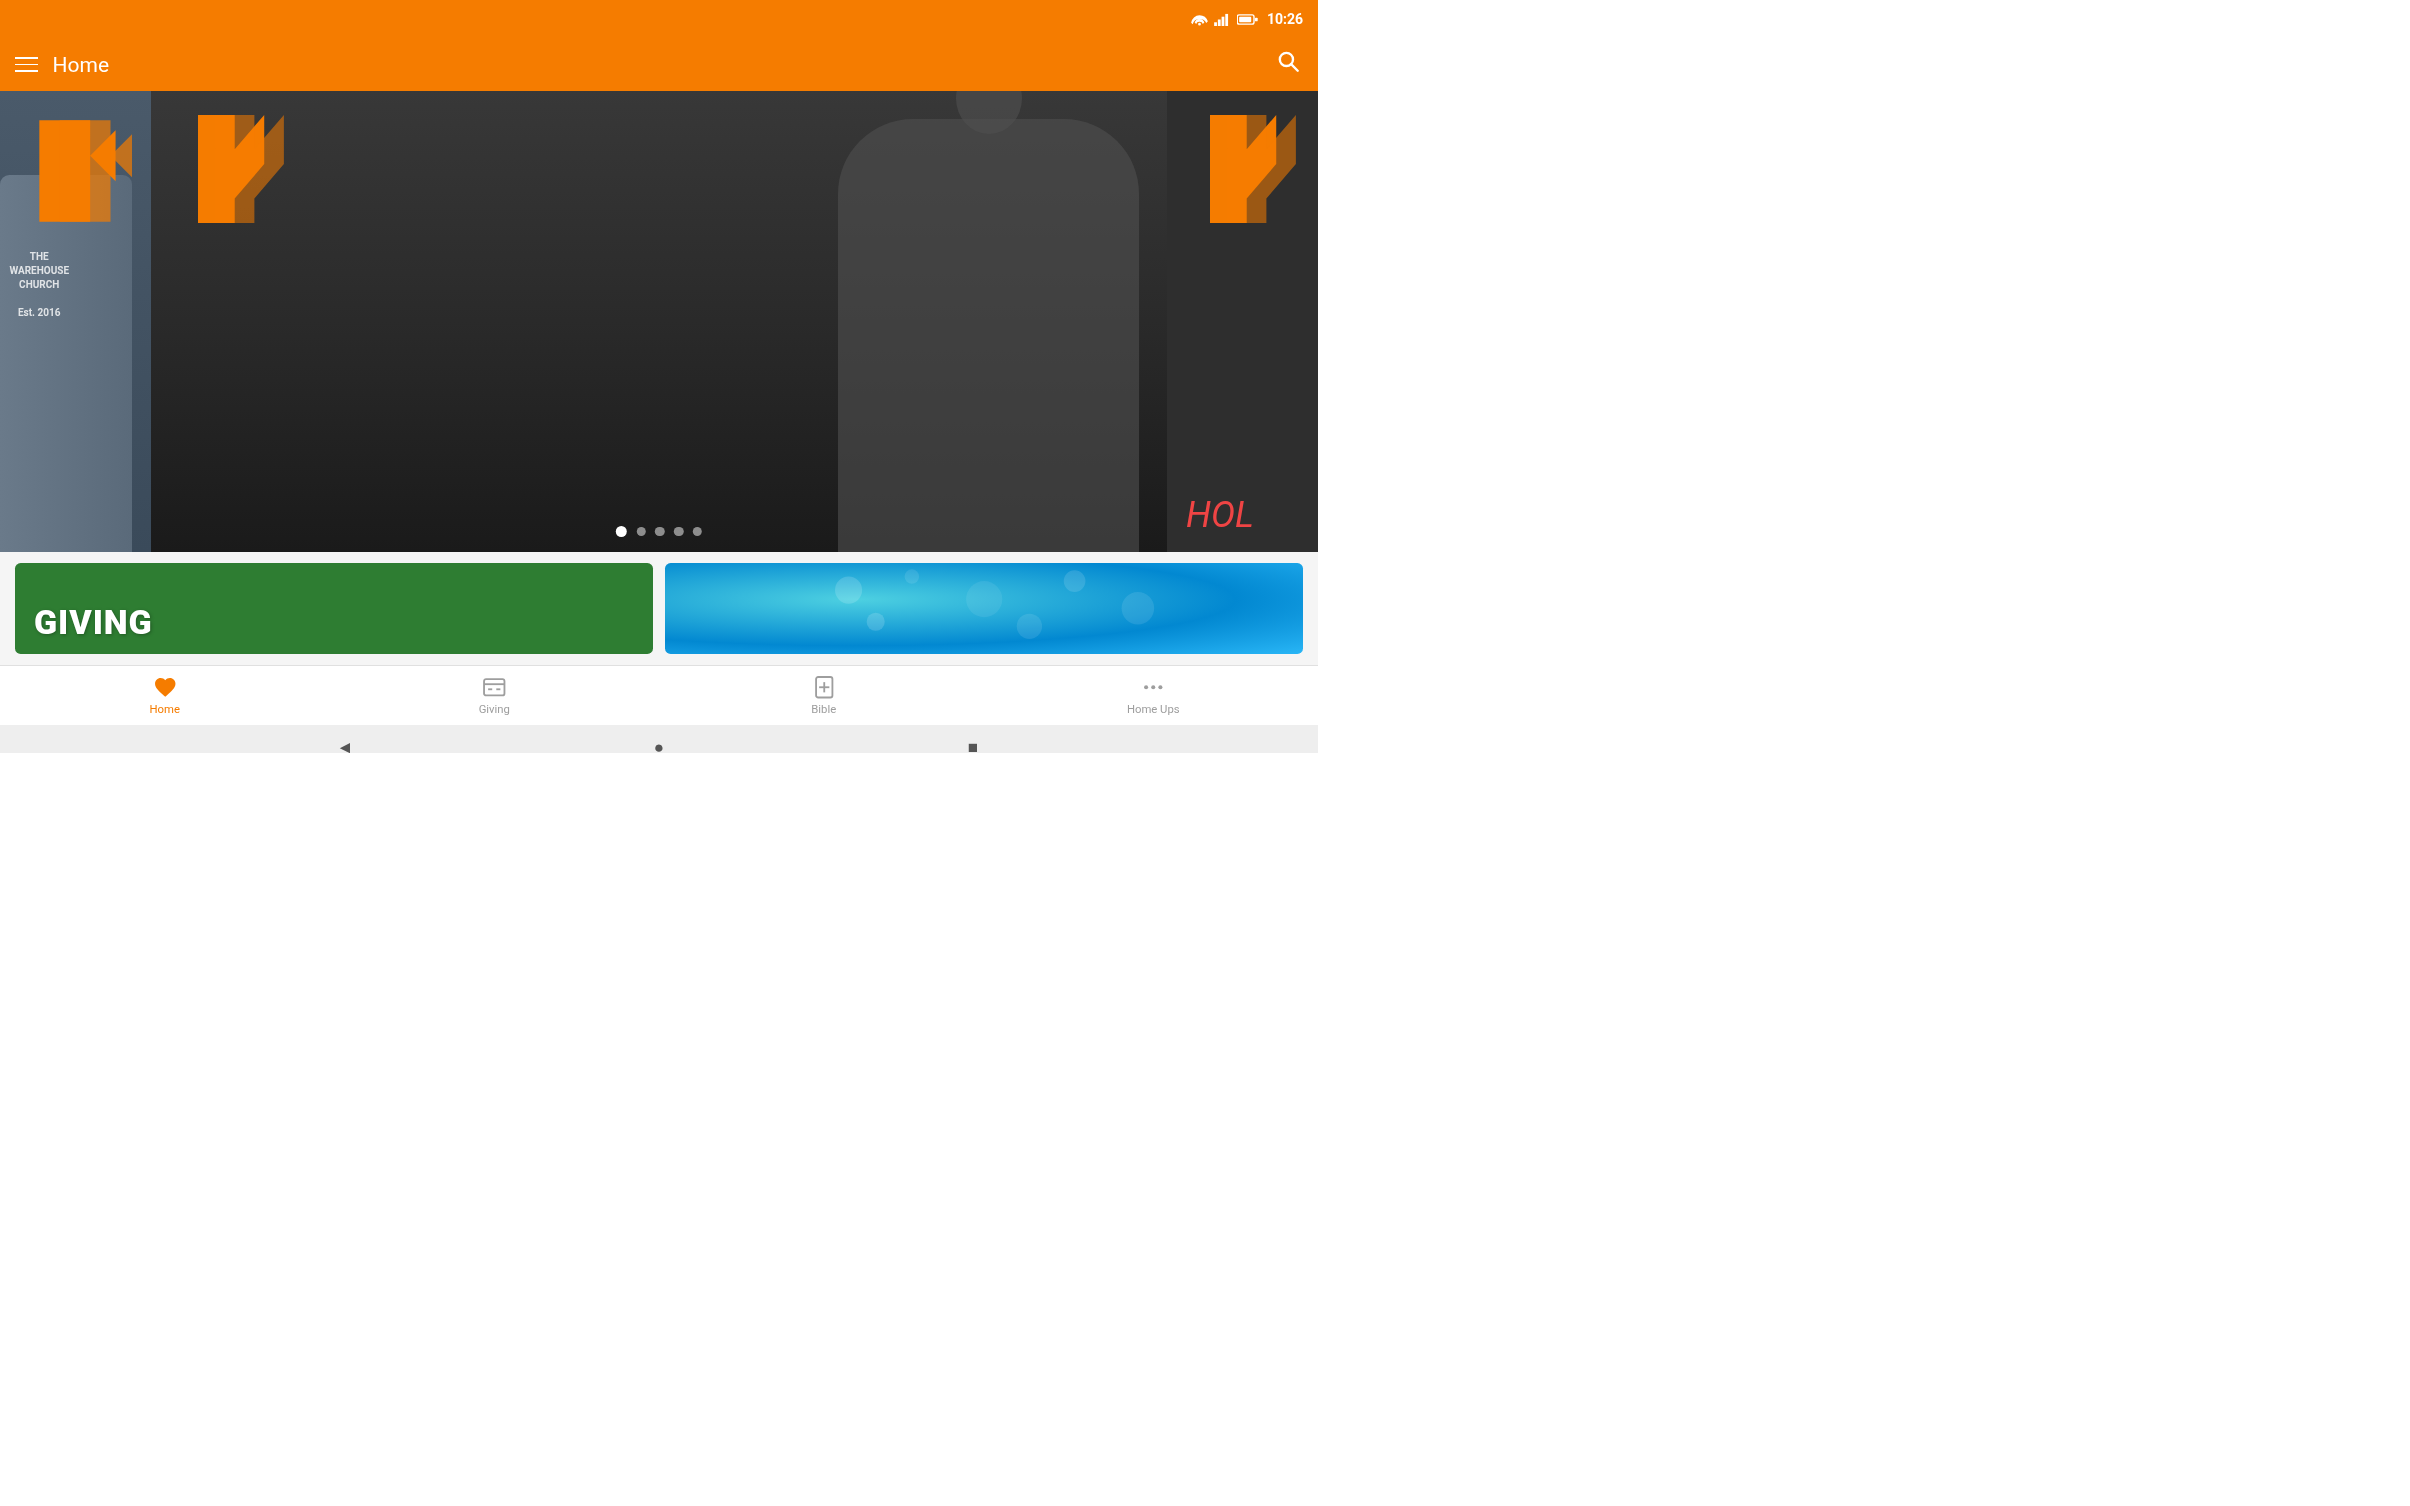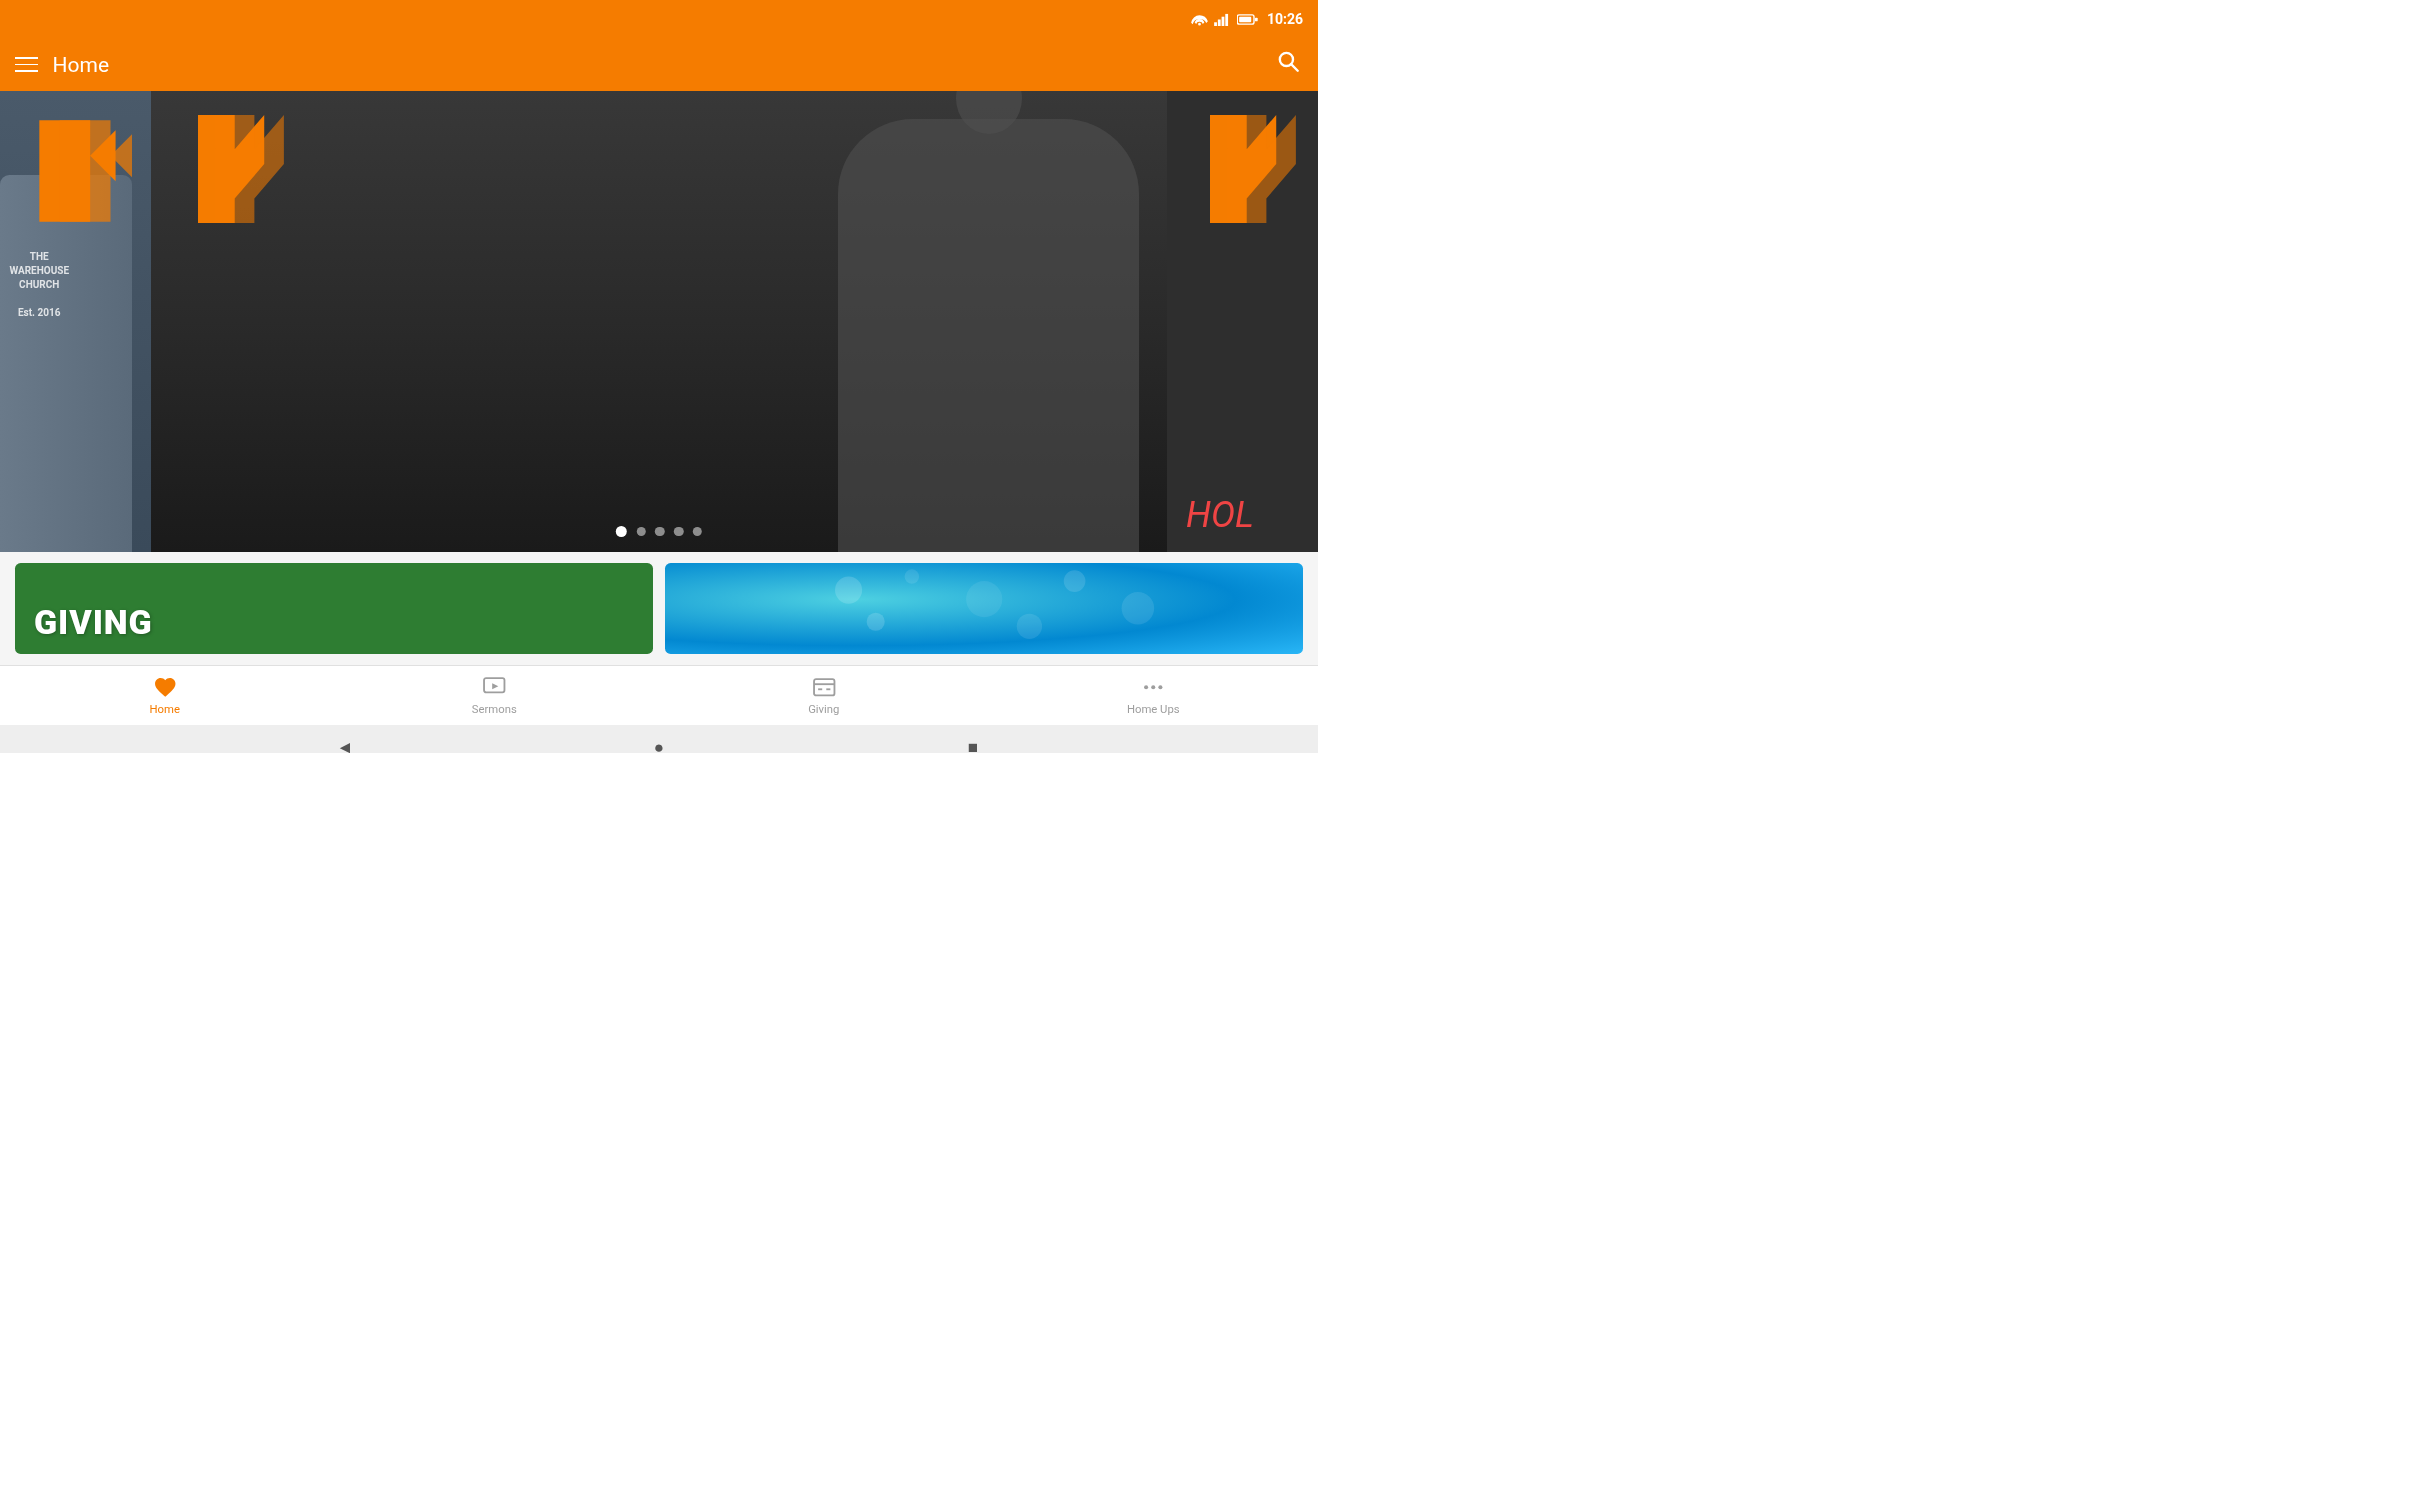--- a/index.html
+++ b/index.html
@@ -489,38 +489,39 @@
 
 <div id="bottom-nav">
 
   <div class="nav-item">
     <svg width="24.5" height="24.5" viewBox="0 0 24 24" fill="#f57c00">
       <path d="M12 21.35l-1.45-1.32C5.4 15.36 2 12.28 2 8.5 2 5.42 4.42 3 7.5 3c1.74 0 3.41.81 4.5 2.09C13.09 3.81 14.76 3 16.5 3 19.58 3 22 5.42 22 8.5c0 3.78-3.4 6.86-8.55 11.54L12 21.35z"></path>
     </svg>
     <span class="nav-label active">Home</span>
   </div>
 
-  <div class="nav-item">
-    <svg width="24.5" height="24.5" viewBox="0 0 24 24" fill="none" stroke="#9e9e9e" stroke-width="1.8">
-      <rect x="2" y="3" width="20" height="14" rx="2"></rect>
-      <polygon points="10,8 10,14 16,11" fill="#9e9e9e" stroke="none"></polygon>
-    </svg>
-    <span class="nav-label">Sermons</span>
-  </div>
 
   <div class="nav-item">
     <svg width="24.5" height="24.5" viewBox="0 0 24 24" fill="none" stroke="#9e9e9e" stroke-width="1.8">
       <rect x="2" y="4" width="20" height="16" rx="2"></rect>
       <path d="M2 9h20"></path>
       <path d="M6 14h4"></path>
       <path d="M14 14h4"></path>
     </svg>
     <span class="nav-label">Giving</span>
   </div>
 
+  <div class="nav-item">
+    <svg width="24.5" height="24.5" viewBox="0 0 24 24" fill="none" stroke="#9e9e9e" stroke-width="1.8">
+      <rect x="4" y="2" width="16" height="20" rx="2"></rect>
+      <line x1="12" y1="7" x2="12" y2="17"></line>
+      <line x1="7" y1="12" x2="17" y2="12"></line>
+    </svg>
+    <span class="nav-label">Bible</span>
+  </div>
 
   <div class="nav-item">
     <svg width="24.5" height="24.5" viewBox="0 0 24 24" fill="#9e9e9e">
       <circle cx="5" cy="12" r="2"></circle>
       <circle cx="12" cy="12" r="2"></circle>
       <circle cx="19" cy="12" r="2"></circle>
     </svg>
     <span class="nav-label">Home Ups</span>
   </div>
 

